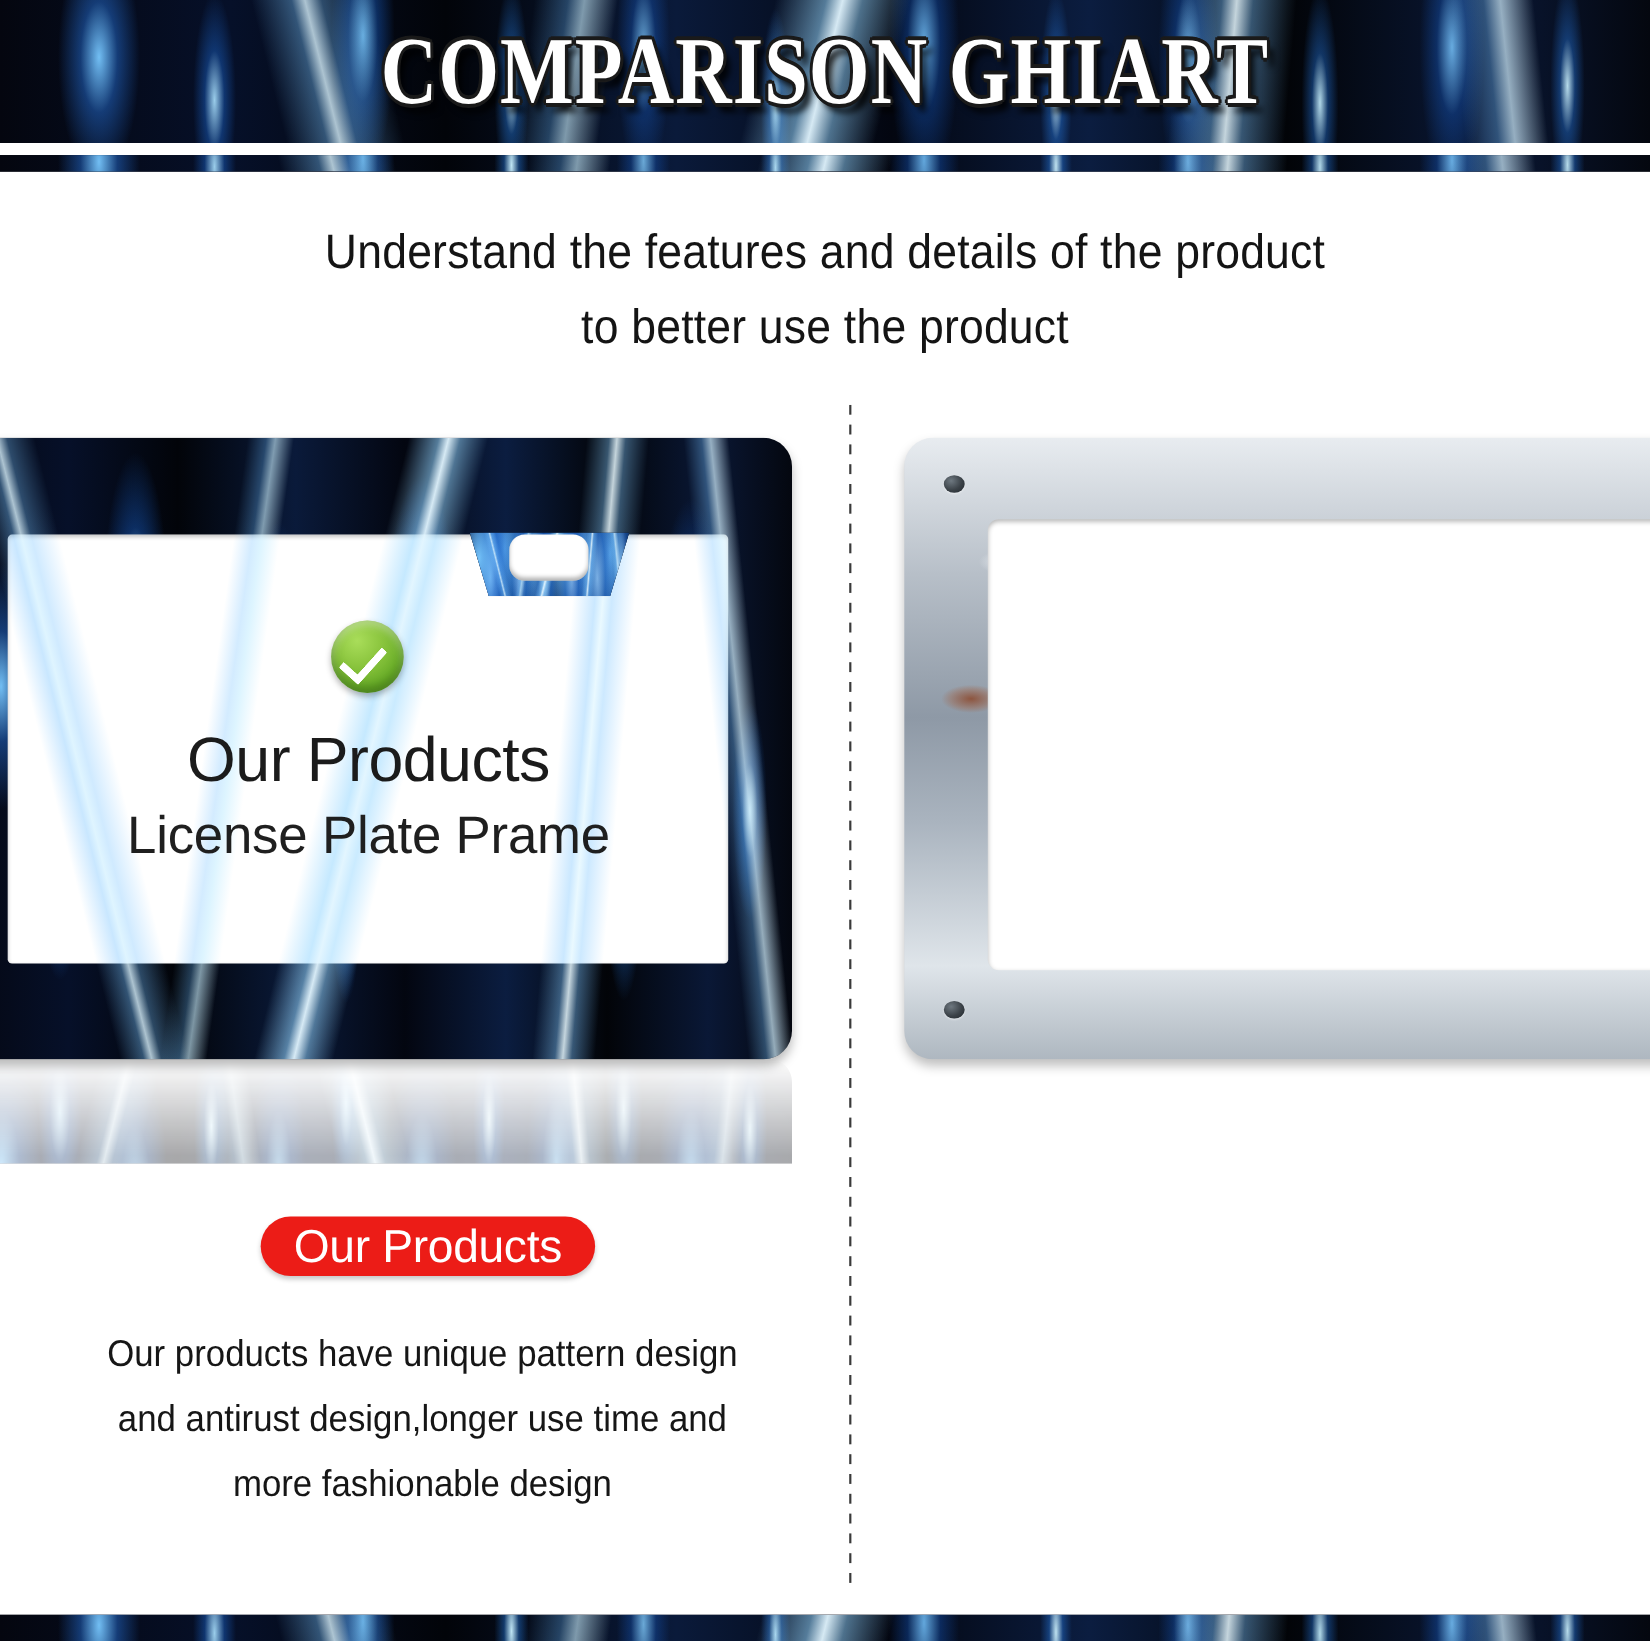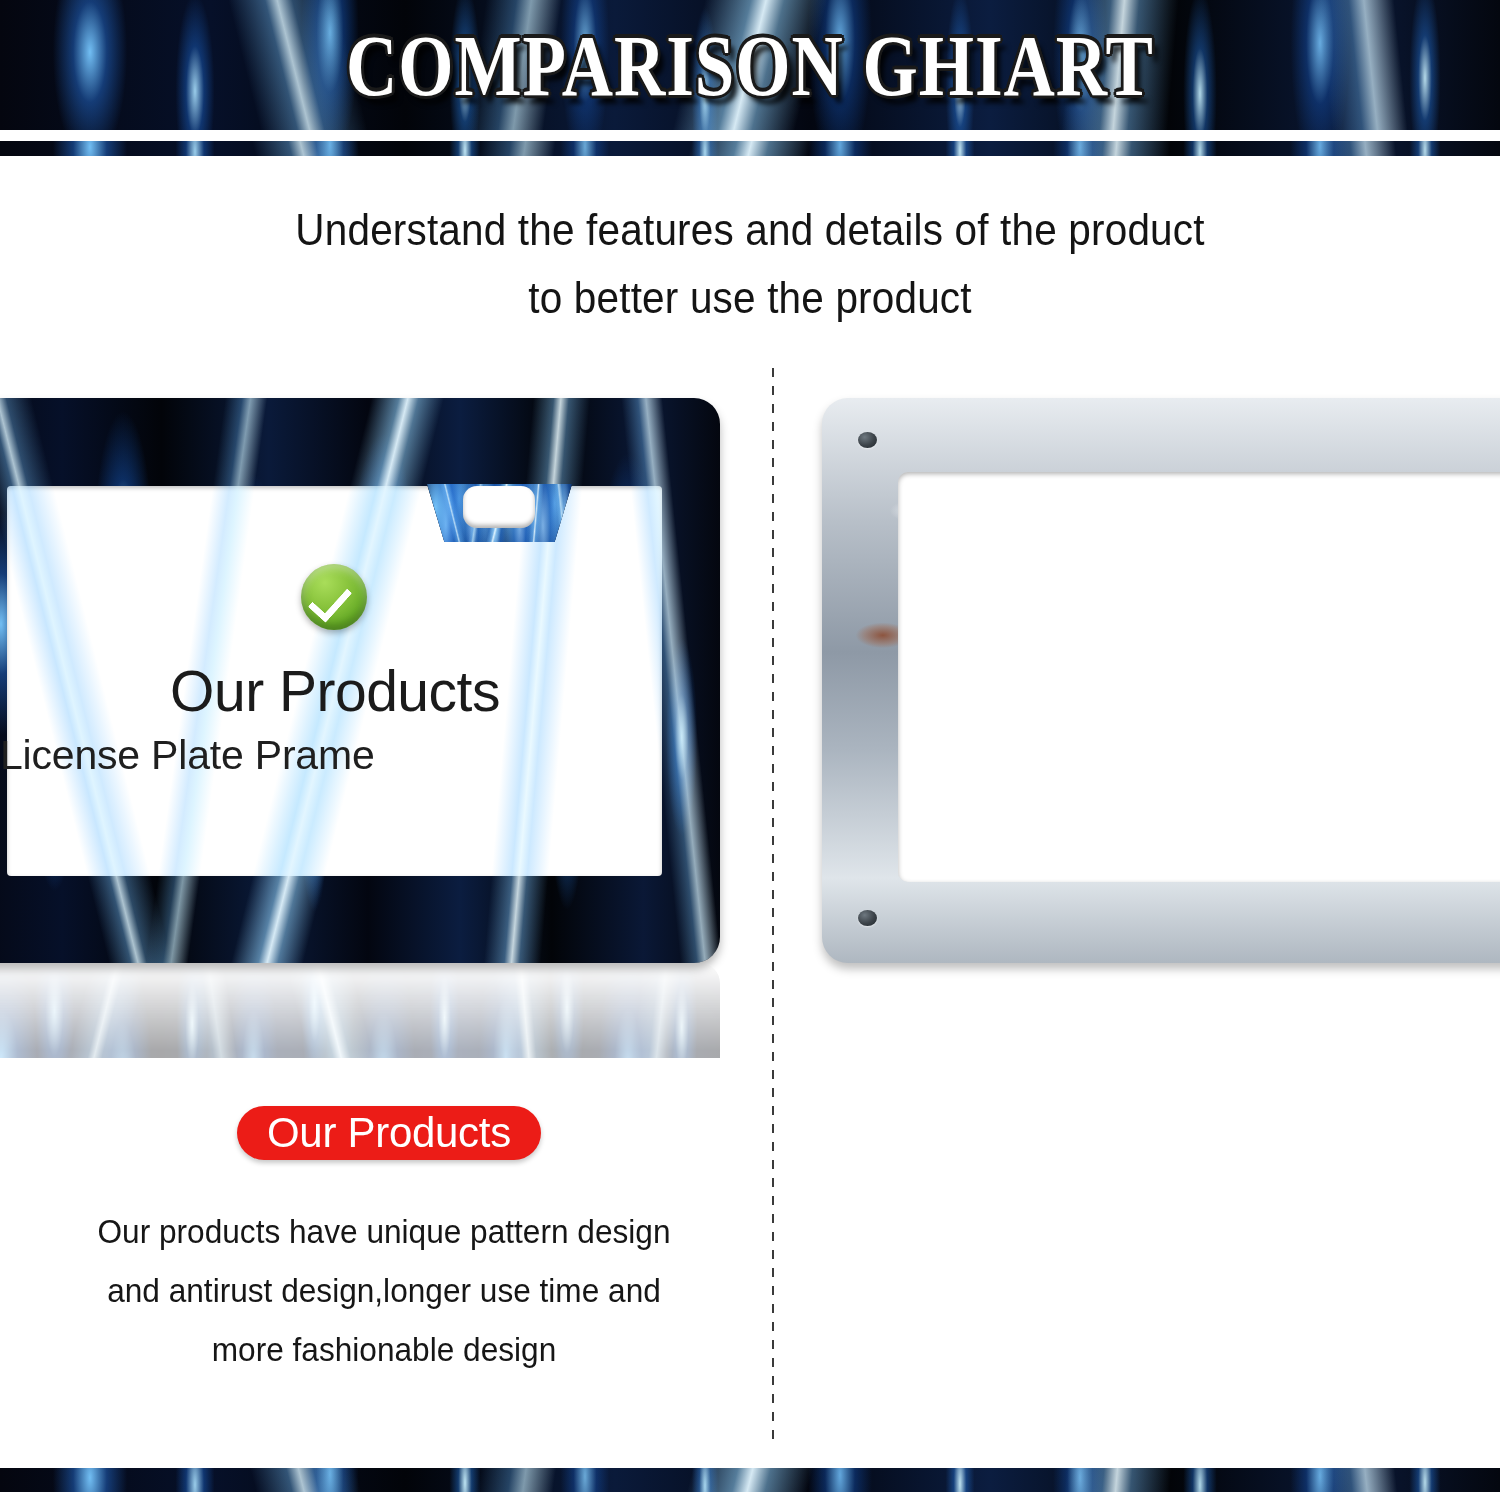--- a/index.html
+++ b/index.html
@@ -194,22 +194,22 @@
     border-radius:2px;
   }
 
   
   .frame-heading{
     position:absolute;z-index:5;text-align:center;
     font-size:57px;color:#1b1b1b;letter-spacing:-.5px;
     white-space:nowrap;
   }
   .frame-sub{
-    position:absolute;z-index:5;text-align:left;
-    font-size:41px;color:#1f1f1f;letter-spacing:-.2px;
+    position:absolute;z-index:5;text-align:center;
+    font-size:48px;color:#1f1f1f;letter-spacing:-.2px;
     white-space:nowrap;
   }
   #heading-left{left:0;top:278px;width:670px;}
   #sub-left{left:0;top:352px;width:670px;}
 
   
   .badge{
     position:absolute;
     display:flex;align-items:center;justify-content:center;
     border-radius:28px;

